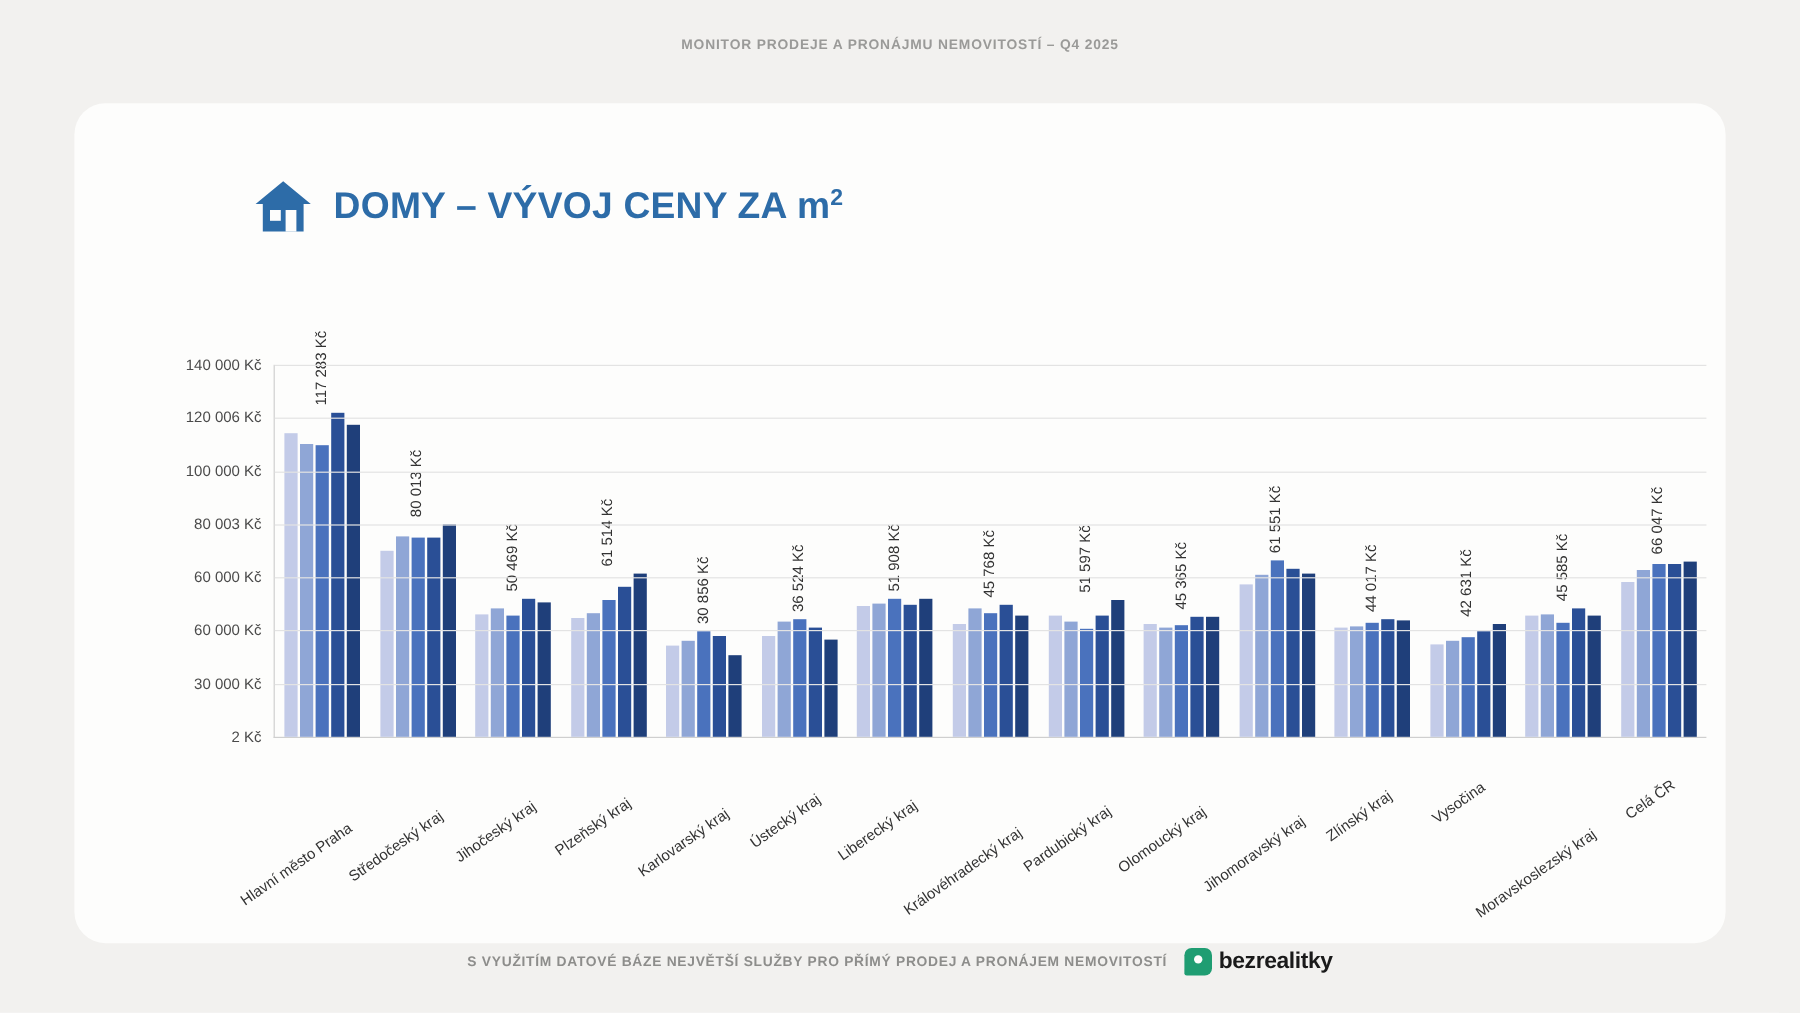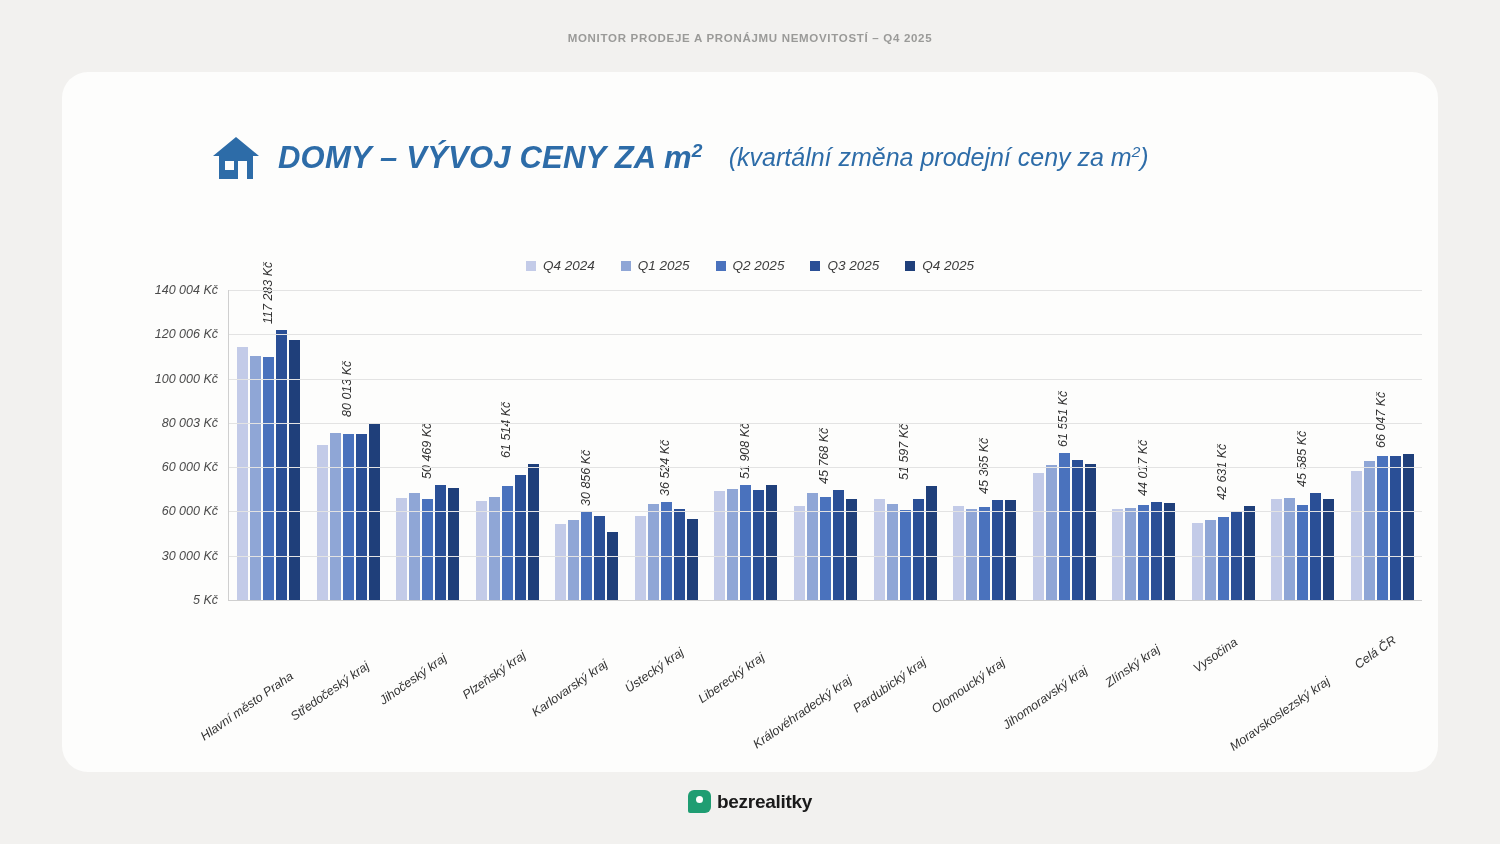--- a/index.html
+++ b/index.html
@@ -25,26 +25,25 @@
     width: 1500px;
     text-align: center;
     font-size: 11.5px;
     letter-spacing: 0.7px;
     color: #9a9a98;
     font-weight: 600;
   }
   .card {
     position: absolute;
     left: 62px;
-    top: 72px;
+    top: 86px;
     width: 1376px;
     height: 700px;
     background: #fdfdfc;
     border-radius: 26px;
-    font-style: italic;
   }
   .title-row {
     position: absolute;
     left: 148px;
     top: 62px;
     display: flex;
     align-items: center;
     gap: 16px;
   }
   .house-icon {
@@ -250,56 +249,33 @@
 
     <div class="title-row">
       <span class="house-icon">
         <svg viewBox="0 0 52 48" width="52" height="48" aria-hidden="true">
           <path d="M26 3 L3 22 L9 22 L9 45 L43 45 L43 22 L49 22 Z" fill="#2d6ca8"></path>
           <rect x="15" y="27" width="9" height="9" fill="#fdfdfc"></rect>
           <rect x="28" y="27" width="9" height="18" fill="#fdfdfc"></rect>
         </svg>
       </span>
       <span class="title-main"><span>DOMY – VÝVOJ CENY ZA m</span><sup>2</sup></span>
-      <span class="title-sub"><span>(kvartální změna prodejní ceny za m</span><sup>2</sup><span>)</span></span>
     </div>
 
-    <div class="legend" id="legend">
-        <div class="legend-item">
-          <span class="legend-swatch" style="background: rgb(195, 203, 232);"></span>
-          <span>Q4 2024</span>
-        </div>
-        <div class="legend-item">
-          <span class="legend-swatch" style="background: rgb(143, 166, 214);"></span>
-          <span>Q1 2025</span>
-        </div>
-        <div class="legend-item">
-          <span class="legend-swatch" style="background: rgb(74, 114, 189);"></span>
-          <span>Q2 2025</span>
-        </div>
-        <div class="legend-item">
-          <span class="legend-swatch" style="background: rgb(42, 79, 150);"></span>
-          <span>Q3 2025</span>
-        </div>
-        <div class="legend-item">
-          <span class="legend-swatch" style="background: rgb(31, 63, 122);"></span>
-          <span>Q4 2025</span>
-        </div>
-      </div>
 
     <div class="plot">
       <div class="y-axis-labels" id="y-axis">
-          <div class="y-label" style="top: 310px;">5 Kč</div>
+          <div class="y-label" style="top: 310px;">2 Kč</div>
           <div class="y-label" style="top: 265.714px;">30 000 Kč</div>
           <div class="y-label" style="top: 221.429px;">60 000 Kč</div>
           <div class="y-label" style="top: 177.143px;">60 000 Kč</div>
           <div class="y-label" style="top: 132.857px;">80 003 Kč</div>
           <div class="y-label" style="top: 88.5714px;">100 000 Kč</div>
           <div class="y-label" style="top: 44.2857px;">120 006 Kč</div>
-          <div class="y-label" style="top: 0px;">140 004 Kč</div>
+          <div class="y-label" style="top: 0px;">140 000 Kč</div>
         </div>
       <div class="grid-area" id="grid-area">
         <div class="bars" id="bars">
             <div class="group">
               <div class="bar" style="height: 252.871px; background: rgb(195, 203, 232);"></div>
               <div class="bar" style="height: 244.457px; background: rgb(143, 166, 214);"></div>
               <div class="bar" style="height: 243.35px; background: rgb(74, 114, 189);"></div>
               <div class="bar" style="height: 269.7px; background: rgb(42, 79, 150);"></div>
               <div class="bar" style="height: 259.698px; background: rgb(31, 63, 122);"></div>
               <span class="group-label-val" style="bottom: 269.7px;">117 283 Kč</span>
@@ -470,19 +446,20 @@
           </div>
           <div class="x-label-cell">
             <span class="x-label">Celá ČR</span>
           </div>
         </div>
     </div>
 
   </div>
 
   <div class="footer">
+    <span class="footer-text">S VYUŽITÍM DATOVÉ BÁZE NEJVĚTŠÍ SLUŽBY PRO PŘÍMÝ PRODEJ A PRONÁJEM NEMOVITOSTÍ</span>
     <span class="brand">
       <span class="brand-mark"></span>
       <span class="brand-name">bezrealitky</span>
     </span>
   </div>
 
 </div>
 
 </body></html>

